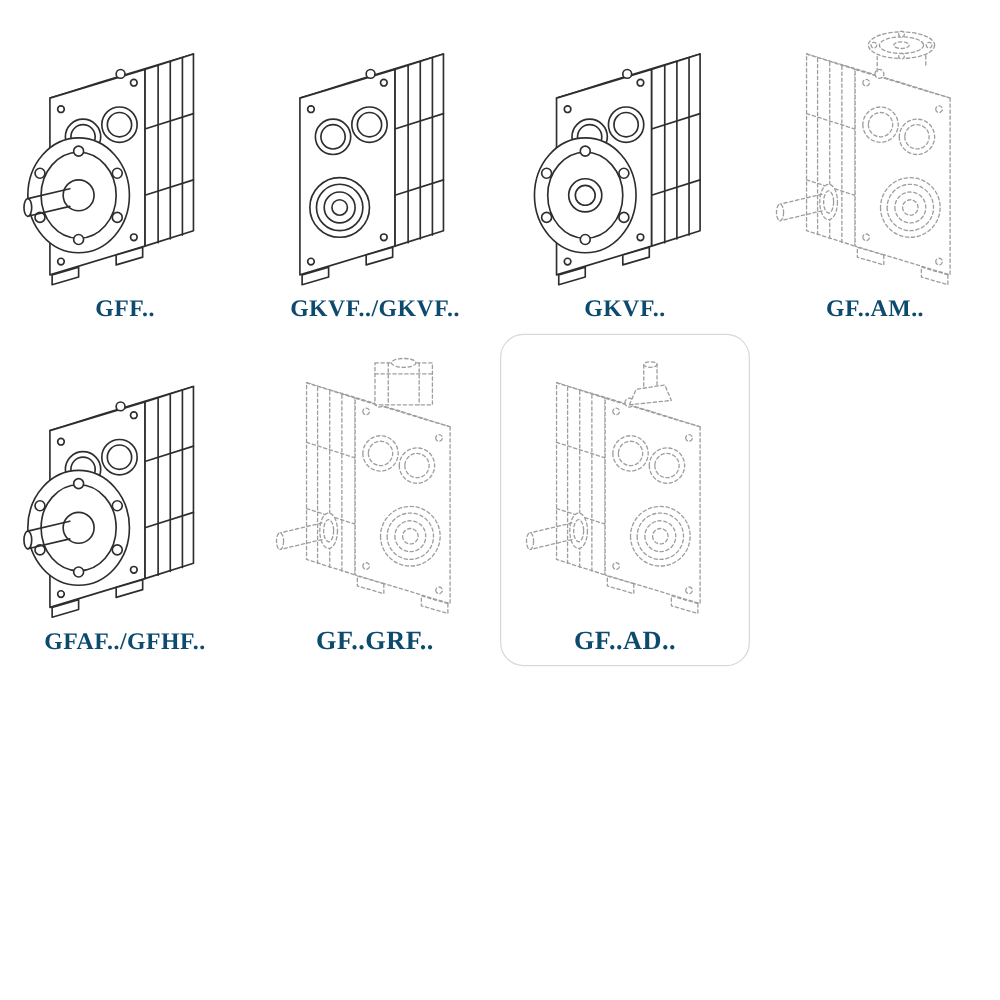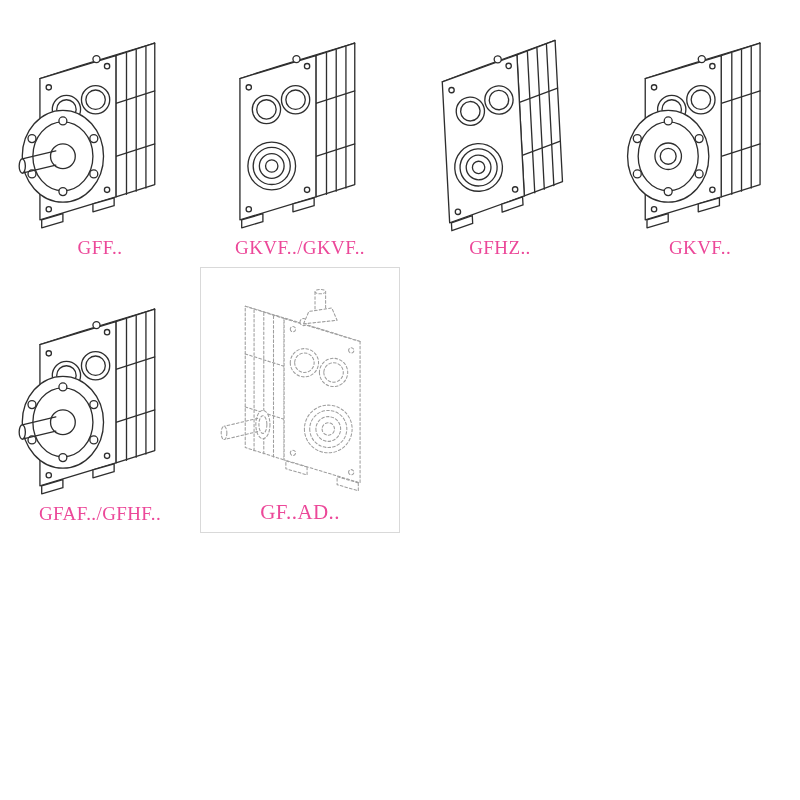--- a/index.html
+++ b/index.html
@@ -3,26 +3,26 @@
 <meta charset="utf-8">
 <style>
   * { margin:0; padding:0; box-sizing:border-box; }
   html,body { width:800px; height:800px; background:#ffffff; font-family:"Liberation Serif", serif; }
   .page { width:800px; height:800px; display:grid;
           grid-template-columns:repeat(4,200px);
           grid-template-rows:repeat(3,minmax(0,1fr)); }
   .cell { display:flex; flex-direction:column; align-items:center; justify-content:flex-end;
           padding-bottom:8px; overflow:hidden; }
   .cell svg.draw { width:190px; height:212px; flex:0 0 auto; }
-  .label { font-weight:400; font-size:19px; letter-spacing:.4px; color:#ec4899;
+  .label { font-weight:700; font-size:19px; letter-spacing:.4px; color:#0c4a6e;
            margin-top:3px; white-space:nowrap; font-family:"Liberation Serif", serif; }
   .label-lg { font-size:21px; }
   svg.draw { fill:#ffffff; stroke:#2e2e2e; stroke-width:1.5; stroke-linejoin:round; stroke-linecap:round; }
   svg.draw.dashed { stroke:#9e9e9e; stroke-dasharray:3 2.4; stroke-width:1.2; }
-  .bordered { outline:1px solid #d9d9d9; outline-offset:-1px; }
+  .bordered { outline:1px solid #d9d9d9; outline-offset:-1px;border-radius:19px; }
 </style>
 </head>
 <body>
 
 <svg width="0" height="0" style="position:absolute" aria-hidden="true">
   <defs>
     <g id="gx-housing">
       <polygon points="32,64 118,38 162,24 76,50"></polygon>
       <polygon points="118,38 162,24 162,184 118,198"></polygon>
       <line x1="130" y1="35" x2="130" y2="195"></line>
@@ -132,55 +132,68 @@
   </figure>
 
   <figure class="cell">
     <svg class="draw" viewBox="0 0 200 240">
       <use href="#gx-housing"></use>
         <use href="#gx-bore"></use>
     </svg>
     <figcaption class="label">GKVF../GKVF..</figcaption>
   </figure>
 
-  <figure class="cell">
-    <svg class="draw" viewBox="0 0 200 240">
-      <g transform="translate(6,0) rotate(-3 100 130)">
-        <use href="#gx-housing"></use>
-          <use href="#gx-bore"></use>
-      </g>
-    </svg>
-    <figcaption class="label">GFHZ..</figcaption>
-  </figure>
 
   <figure class="cell">
     <svg class="draw" viewBox="0 0 200 240">
       <g transform="translate(6,0)">
         <use href="#gx-housing"></use>
           <use href="#gx-flange"></use>
           <use href="#gx-hub-hollow"></use>
       </g>
     </svg>
     <figcaption class="label">GKVF..</figcaption>
   </figure>
 
 
 
+  <figure class="cell">
+    <svg class="draw dashed" viewBox="0 0 200 240">
+      <g transform="translate(200,0) scale(-1,1)">
+        <use href="#gx-housing"></use>
+          <use href="#gx-bore"></use>
+      </g>
+      <use href="#gx-outshaft"></use>
+      <use href="#gx-topflange"></use>
+    </svg>
+    <figcaption class="label">GF..AM..</figcaption>
+  </figure>
 
 
   <figure class="cell">
     <svg class="draw" viewBox="0 0 200 240">
       <use href="#gx-housing"></use>
         <use href="#gx-flange"></use>
         <use href="#gx-hub-shaft"></use>
     </svg>
     <figcaption class="label">GFAF../GFHF..</figcaption>
   </figure>
 
 
+  <figure class="cell">
+    <svg class="draw dashed" viewBox="0 0 200 240">
+      <g transform="translate(200,0) scale(-1,1)">
+        <use href="#gx-housing"></use>
+          <use href="#gx-bore"></use>
+      </g>
+      <use href="#gx-outshaft"></use>
+      <use href="#gx-adapter"></use>
+    </svg>
+    <figcaption class="label label-lg">GF..GRF..</figcaption>
+  </figure>
 
   <figure class="cell bordered">
     <svg class="draw dashed" viewBox="0 0 200 240">
       <g transform="translate(200,0) scale(-1,1)">
         <use href="#gx-housing"></use>
           <use href="#gx-bore"></use>
       </g>
       <use href="#gx-outshaft"></use>
       <use href="#gx-inshaft"></use>
     </svg>

